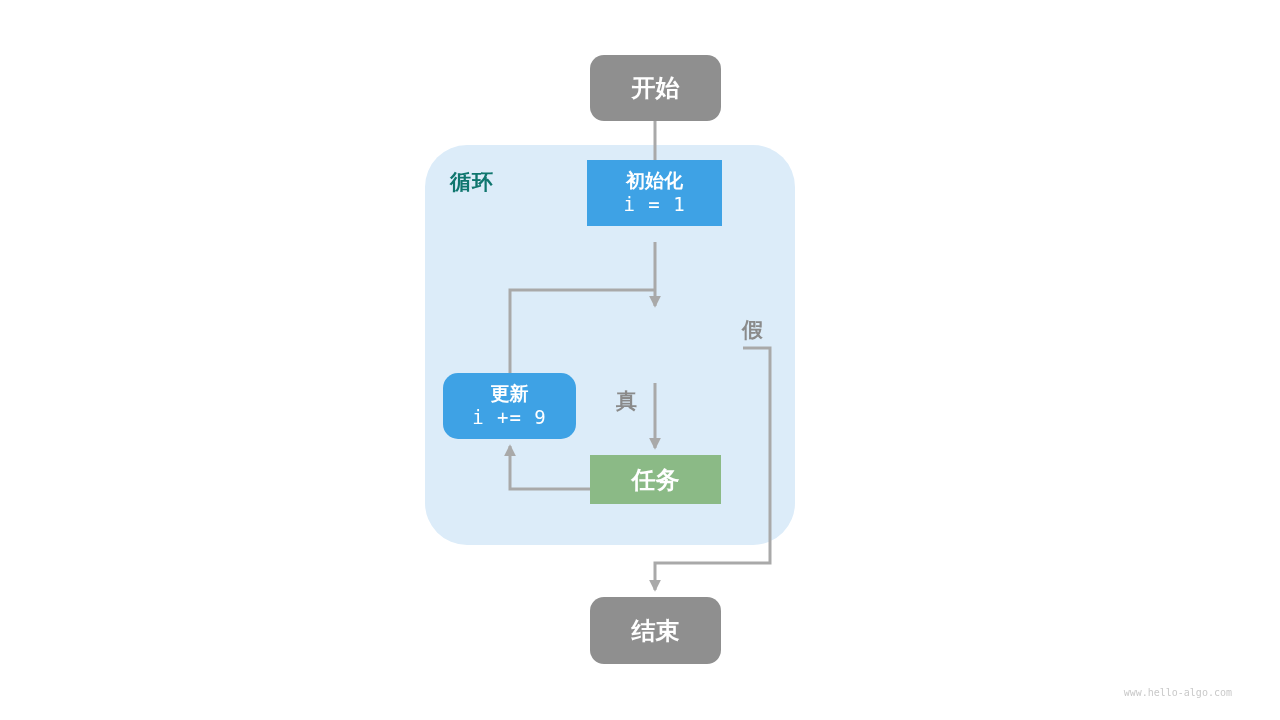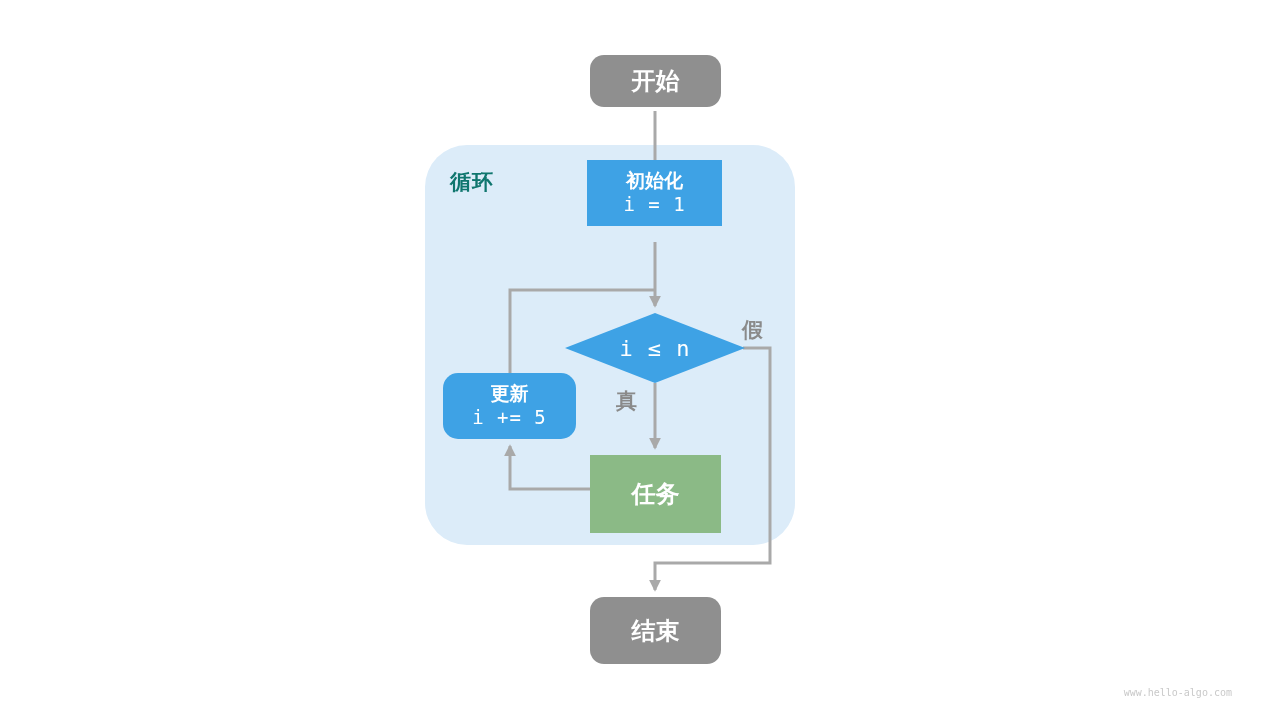--- a/index.html
+++ b/index.html
@@ -73,24 +73,24 @@
     font-size: 19px;
     font-weight: bold;
   }
   .code-line {
     font-family: "DejaVu Sans Mono", "Liberation Mono", monospace;
     font-size: 19px;
     font-weight: normal;
     letter-spacing: 1px;
   }
 
-  #node-start { left: 590px; top: 55px;  width: 131px; height: 52px; }
+  #node-start { left: 590px; top: 55px;  width: 131px; height: 66px; }
   #node-init  { left: 587px; top: 160px; width: 135px; height: 66px; }
   #node-update{ left: 443px; top: 373px; width: 133px; height: 66px; border-radius: 15px; }
-  #node-task  { left: 590px; top: 455px; width: 131px; height: 78px; }
+  #node-task  { left: 590px; top: 455px; width: 131px; height: 49px; }
   #node-end   { left: 590px; top: 597px; width: 131px; height: 67px; }
 
   
   #node-decision {
     position: absolute;
     left: 565px; top: 313px;
     width: 180px; height: 70px;
     background: #3ea2e5;
     clip-path: polygon(50% 0, 100% 50%, 50% 100%, 0 50%);
     display: flex;
@@ -152,30 +152,27 @@
 
   <div id="node-start" class="node terminal">
     <span>开始</span>
   </div>
 
   <div id="node-init" class="node process-blue">
     <span class="title-line">初始化</span>
     <span class="code-line">i = 1</span>
   </div>
 
-  <div id="node-decision">
-    <span class="code-line">i ≤ n</span>
-  </div>
 
   <div id="label-true" class="branch-label">真</div>
   <div id="label-false" class="branch-label">假</div>
 
   <div id="node-update" class="node process-blue">
     <span class="title-line">更新</span>
-    <span class="code-line">i += 5</span>
+    <span class="code-line">i += 9</span>
   </div>
 
   <div id="node-task" class="node process-green">
     <span>任务</span>
   </div>
 
   <div id="node-end" class="node terminal">
     <span>结束</span>
   </div>
 

